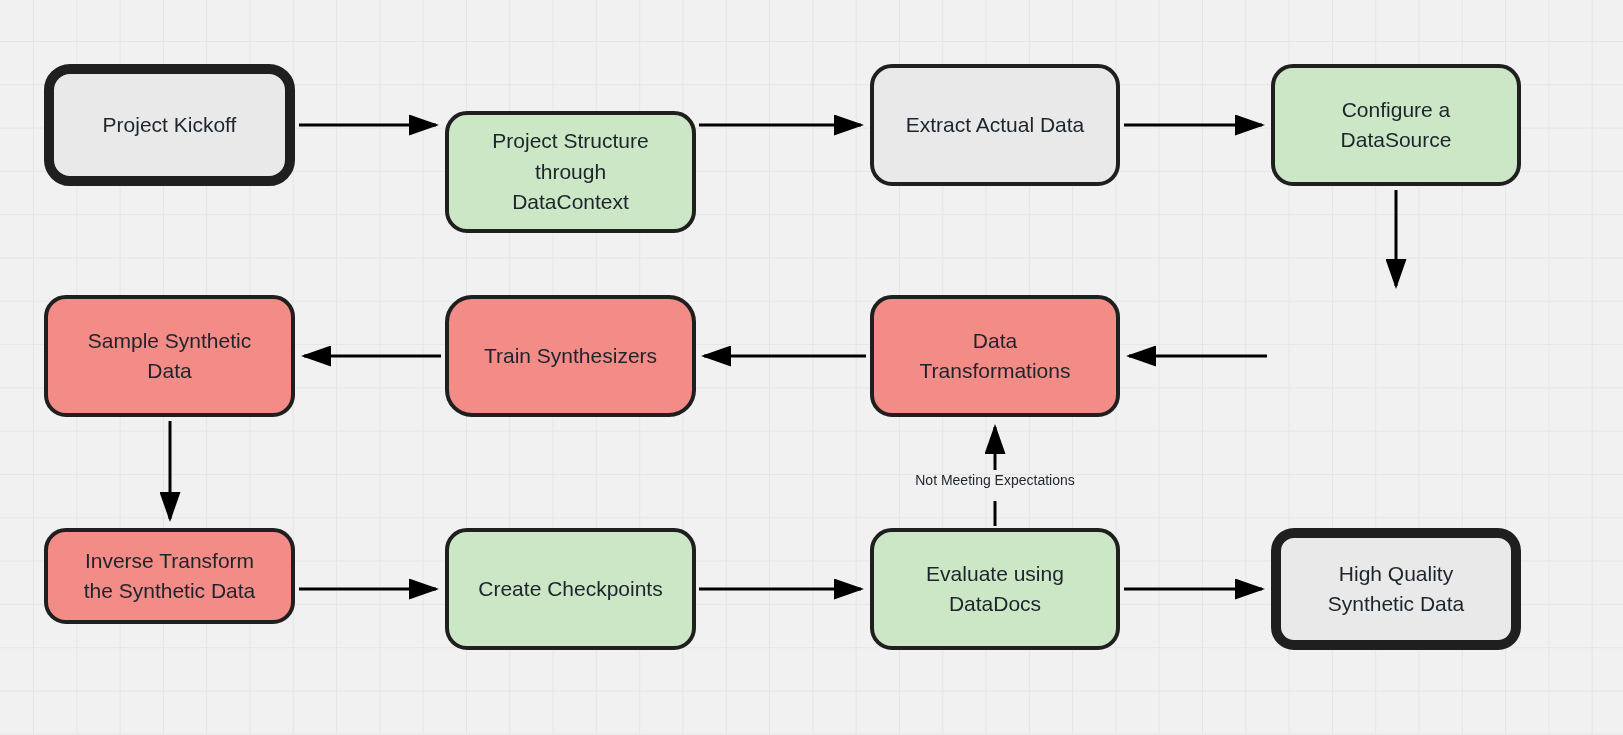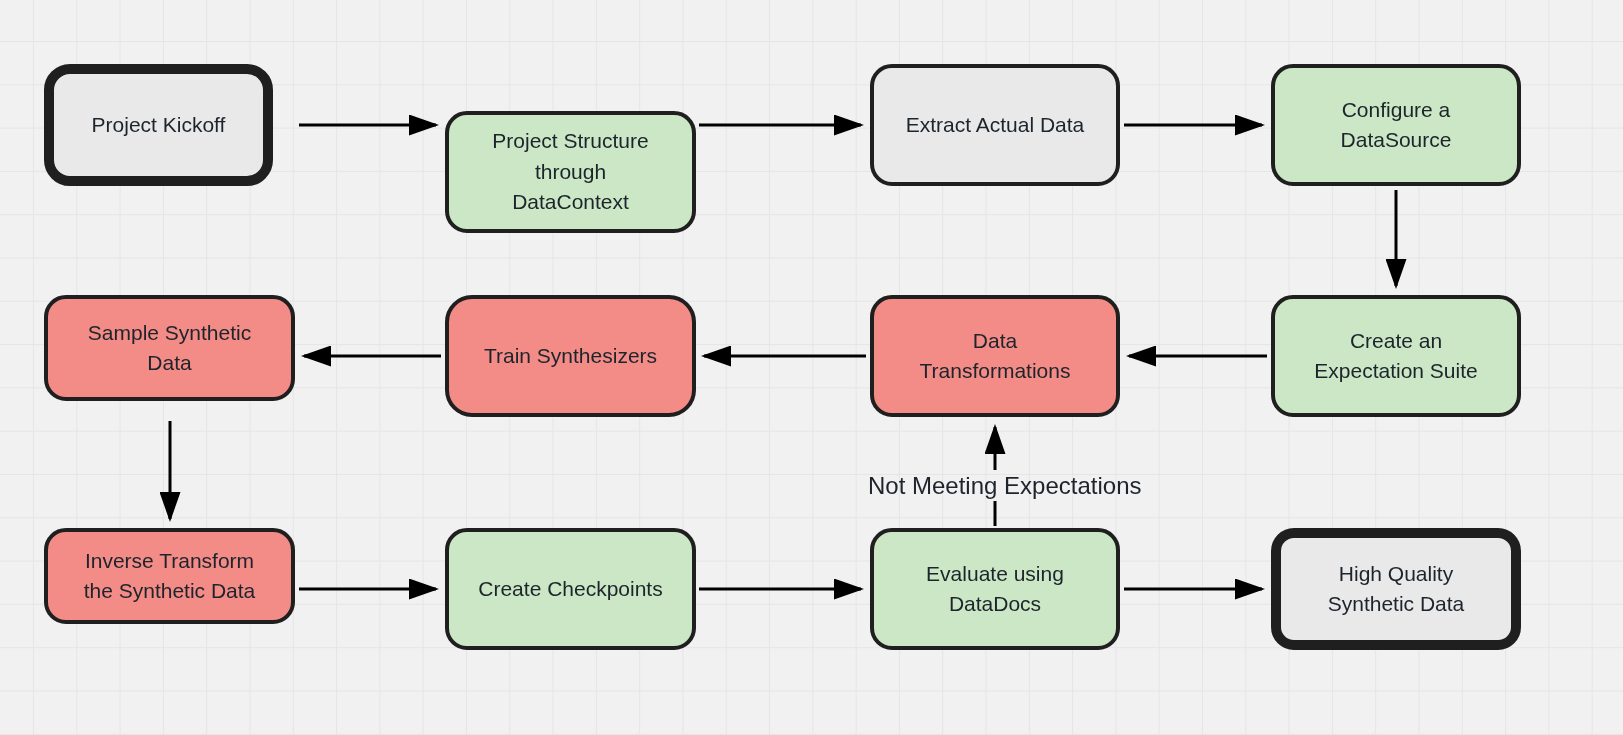--- a/index.html
+++ b/index.html
@@ -48,21 +48,21 @@
   }
   .fill-gray  { background: #e9e9e9; }
   .fill-green { background: #cbe7c5; }
   .fill-red   { background: #f38b87; }
   .edge-label {
     position: absolute;
     left: 868px;
     top: 472px;
     width: 254px;
     text-align: center;
-    font-size: 24px;
+    font-size: 14px;
     color: #1d242b;
     white-space: nowrap;
   }
 </style>
 </head>
 <body>
 
 <div class="canvas">
 
   <svg class="edges" viewBox="0 0 1623 735" xmlns="http://www.w3.org/2000/svg">
@@ -87,43 +87,40 @@
 
       <line x1="299" y1="589" x2="436" y2="589" marker-end="url(#arrow)"></line>
       <line x1="699" y1="589" x2="861" y2="589" marker-end="url(#arrow)"></line>
       <line x1="1124" y1="589" x2="1262" y2="589" marker-end="url(#arrow)"></line>
 
       <line x1="995" y1="470" x2="995" y2="427" marker-end="url(#arrow)"></line>
       <line x1="995" y1="501" x2="995" y2="526"></line>
     </g>
   </svg>
 
-  <div class="node thick fill-gray" style="left:44px; top:64px; width:229px; height:122px;">
+  <div class="node thick fill-gray" style="left:44px; top:64px; width:251px; height:122px;">
     <span>Project Kickoff</span>
   </div>
   <div class="node fill-green" style="left:445px; top:64px; width:251px; height:122px;margin-top:47px;">
     <span>Project Structure through DataContext</span>
   </div>
   <div class="node fill-gray" style="left:870px; top:64px; width:250px; height:122px;text-align:center;">
     <span>Extract Actual Data</span>
   </div>
   <div class="node fill-green" style="left:1271px; top:64px; width:250px; height:122px;">
     <span>Configure a DataSource</span>
   </div>
 
-  <div class="node fill-green" style="left:1271px; top:295px; width:250px; height:122px;">
-    <span>Create an Expectation Suite</span>
-  </div>
   <div class="node fill-red" style="left:870px; top:295px; width:250px; height:122px;">
     <span>Data Transformations</span>
   </div>
   <div class="node fill-red" style="left:445px; top:295px; width:251px; height:122px;border-radius:27px;">
     <span>Train Synthesizers</span>
   </div>
-  <div class="node fill-red" style="left:44px; top:295px; width:251px; height:106px;">
+  <div class="node fill-red" style="left:44px; top:295px; width:251px; height:122px;">
     <span>Sample Synthetic Data</span>
   </div>
 
   <div class="node fill-red" style="left:44px; top:528px; width:251px; height:96px;">
     <span>Inverse Transform the Synthetic Data</span>
   </div>
   <div class="node fill-green" style="left:445px; top:528px; width:251px; height:122px;">
     <span>Create Checkpoints</span>
   </div>
   <div class="node fill-green" style="left:870px; top:528px; width:250px; height:122px;">

